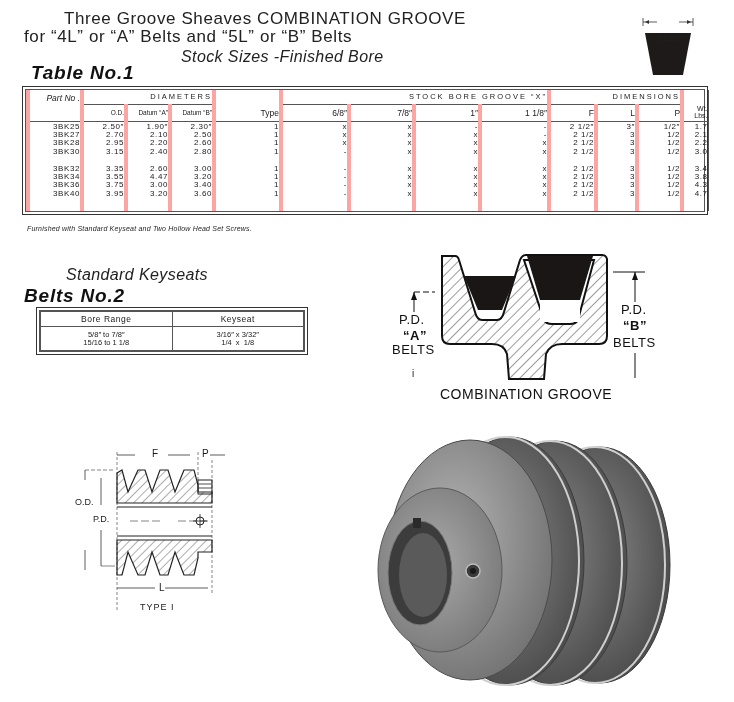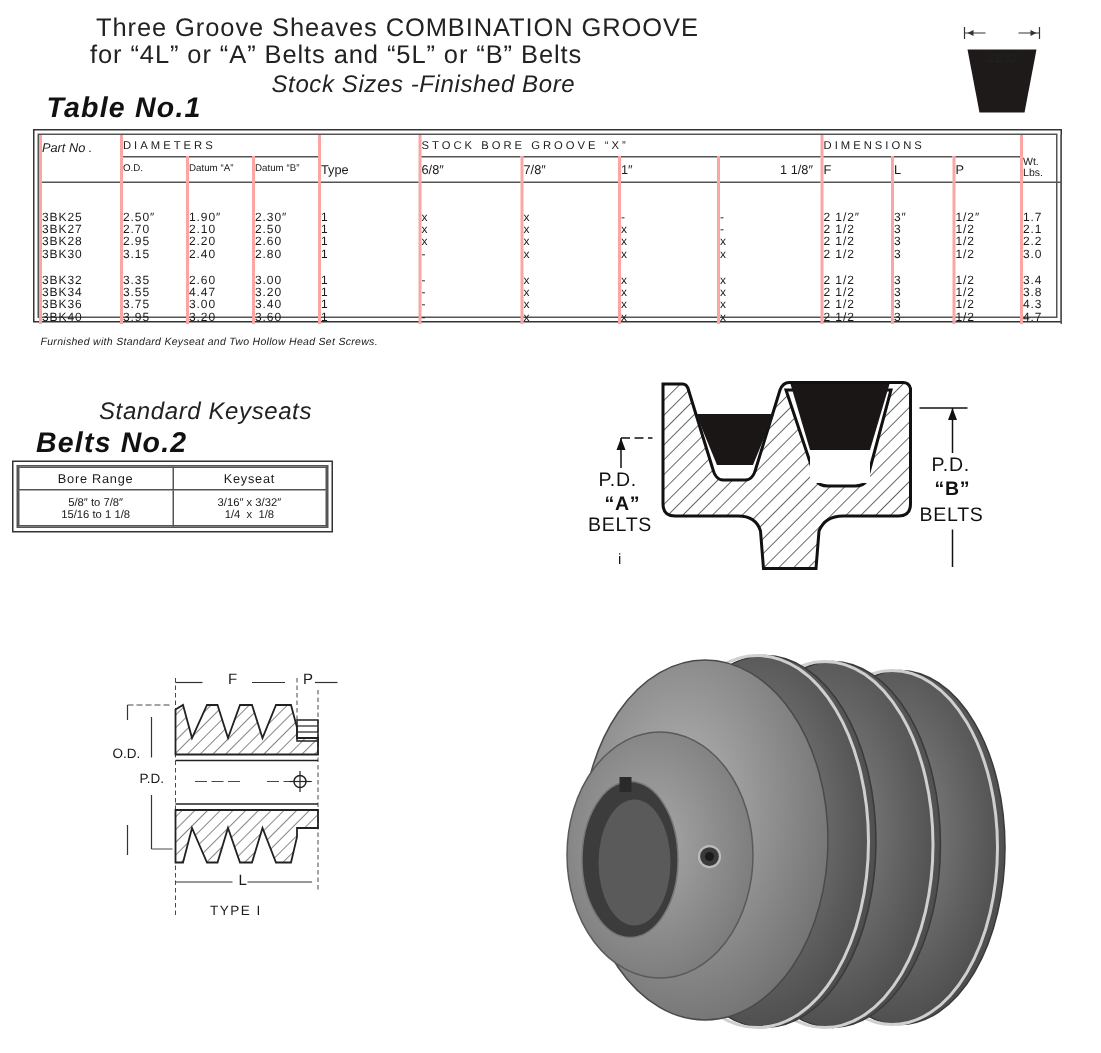--- a/index.html
+++ b/index.html
@@ -8,45 +8,45 @@
   .abs { position: absolute; }
 
   .title-line { font-size: 17px; letter-spacing: 0.6px; color: #222; white-space: nowrap; }
   .subtitle { font-size: 16px; font-style: italic; letter-spacing: 0.4px; color: #222; white-space: nowrap; }
   .table-title { font-size: 19px; font-style: italic; font-weight: bold; letter-spacing: 0.8px; color: #111; white-space: nowrap; text-align: right; }
 
   
   #t1 { left: 22px; top: 86px; width: 686px; height: 129px; border: 1px solid #333; box-sizing: border-box; }
   #t1-inner { position: absolute; left: 2px; top: 2px; right: 2px; bottom: 2px; border: 1px solid #555; }
   .t1 { border-collapse: collapse; width: 100%; height: 100%; table-layout: fixed; font-size: 8px; }
-  .t1 th, .t1 td { border-left: 2px solid #fca5a5; border-right: 1px solid #555; text-align: left; padding: 0; font-weight: normal; }
+  .t1 th, .t1 td { border-left: 4px solid #fca5a5; border-right: 1px solid #555; text-align: right; padding: 0; font-weight: normal; }
   .t1 thead th { border-bottom: 1px solid #555; }
   .t1 thead th.grp { border-bottom: 1px solid #555; letter-spacing: 2px; font-size: 7.5px; }
   .t1 th.pn { font-style: italic; font-size: 8.5px; vertical-align: top; padding-top: 3px; }
   .t1 th.small { font-size: 6.5px; line-height: 7px; }
   .t1 tbody td { line-height: 8.4px; font-size: 8px; letter-spacing: 0.6px; vertical-align: top; white-space: pre; }
-  .t1 tbody td.pad { padding-top: 19px; }
+  .t1 tbody td.pad { padding-top: 1px; }
 
   .note { font-size: 7px; font-style: italic; letter-spacing: 0.2px; color: #222; white-space: nowrap; }
 
   
-  #t2 { left: 8px; top: 307px; width: 214px; height: 48px; border: 1px solid #333; box-sizing: border-box; }
+  #t2 { left: 36px; top: 307px; width: 272px; height: 48px; border: 1px solid #333; box-sizing: border-box; }
   #t2-inner { position: absolute; left: 2px; top: 2px; right: 2px; bottom: 2px; border: 1px solid #555; }
   .t2 { border-collapse: collapse; width: 100%; height: 100%; table-layout: fixed; font-size: 8px; }
   .t2 th, .t2 td { border: 1px solid #555; text-align: center; font-weight: normal; padding: 0; }
   .t2 th { font-size: 8.5px; letter-spacing: 0.5px; height: 14px; }
   .t2 td { font-size: 7.5px; line-height: 8px; white-space: pre; }
 
   .diagram-label { font-size: 13px; color: #111; white-space: nowrap; letter-spacing: 0.5px; }
 </style>
 </head>
 <body>
 
 <div class="abs title-line" style="left:24px; top:9px;margin-left:40px;">Three Groove Sheaves COMBINATION GROOVE</div>
-<div class="abs title-line" style="left:24px; top:27px;margin-left:36px;">for “4L” or “A” Belts and “5L” or “B” Belts</div>
+<div class="abs title-line" style="left:24px; top:27px;">for “4L” or “A” Belts and “5L” or “B” Belts</div>
 <div class="abs subtitle" style="left:181px; top:48px;">Stock Sizes -Finished Bore</div>
 <div class="abs table-title" style="left:31px; top:62px;">Table No.1</div>
 
 <div class="abs" style="left:640px; top:14px; width:56px; height:62px;">
   <svg width="56" height="62" viewBox="0 0 56 62">
     <line x1="3" y1="8" x2="53" y2="8" stroke="#333" stroke-width="0.8"></line>
     <line x1="3" y1="4" x2="3" y2="12" stroke="#333" stroke-width="0.8"></line>
     <line x1="53" y1="4" x2="53" y2="12" stroke="#333" stroke-width="0.8"></line>
     <polygon points="5,8 9,6 9,10" fill="#333"></polygon>
     <polygon points="51,8 47,6 47,10" fill="#333"></polygon>
@@ -277,20 +277,21 @@
     <polygon points="255,32 252,40 258,40" fill="#111"></polygon>
     <line x1="255" y1="113" x2="255" y2="138" stroke="#111" stroke-width="1"></line>
   </svg>
   <span class="abs diagram-label" style="left:19px; top:72px;">P.D.</span>
   <span class="abs diagram-label" style="left:23px; top:88px; font-weight:bold;">“A”</span>
   <span class="abs diagram-label" style="left:12px; top:102px;">BELTS</span>
   <span class="abs diagram-label" style="left:241px; top:62px;">P.D.</span>
   <span class="abs diagram-label" style="left:243px; top:78px; font-weight:bold;">“B”</span>
   <span class="abs diagram-label" style="left:233px; top:95px;">BELTS</span>
   <span class="abs" style="left:32px; top:128px; font-size:10px;">i</span>
+  <span class="abs diagram-label" style="left:60px; top:146px; font-size:14px;">COMBINATION GROOVE</span>
 </div>
 
 <div class="abs" style="left:60px; top:440px; width:180px; height:180px;">
   <svg width="180" height="180" viewBox="0 0 180 180">
     <defs>
       <pattern id="hatch2" patternUnits="userSpaceOnUse" width="6" height="6" patternTransform="rotate(45)">
         <line x1="0" y1="0" x2="0" y2="6" stroke="#333" stroke-width="0.8"></line>
       </pattern>
     </defs>
 

